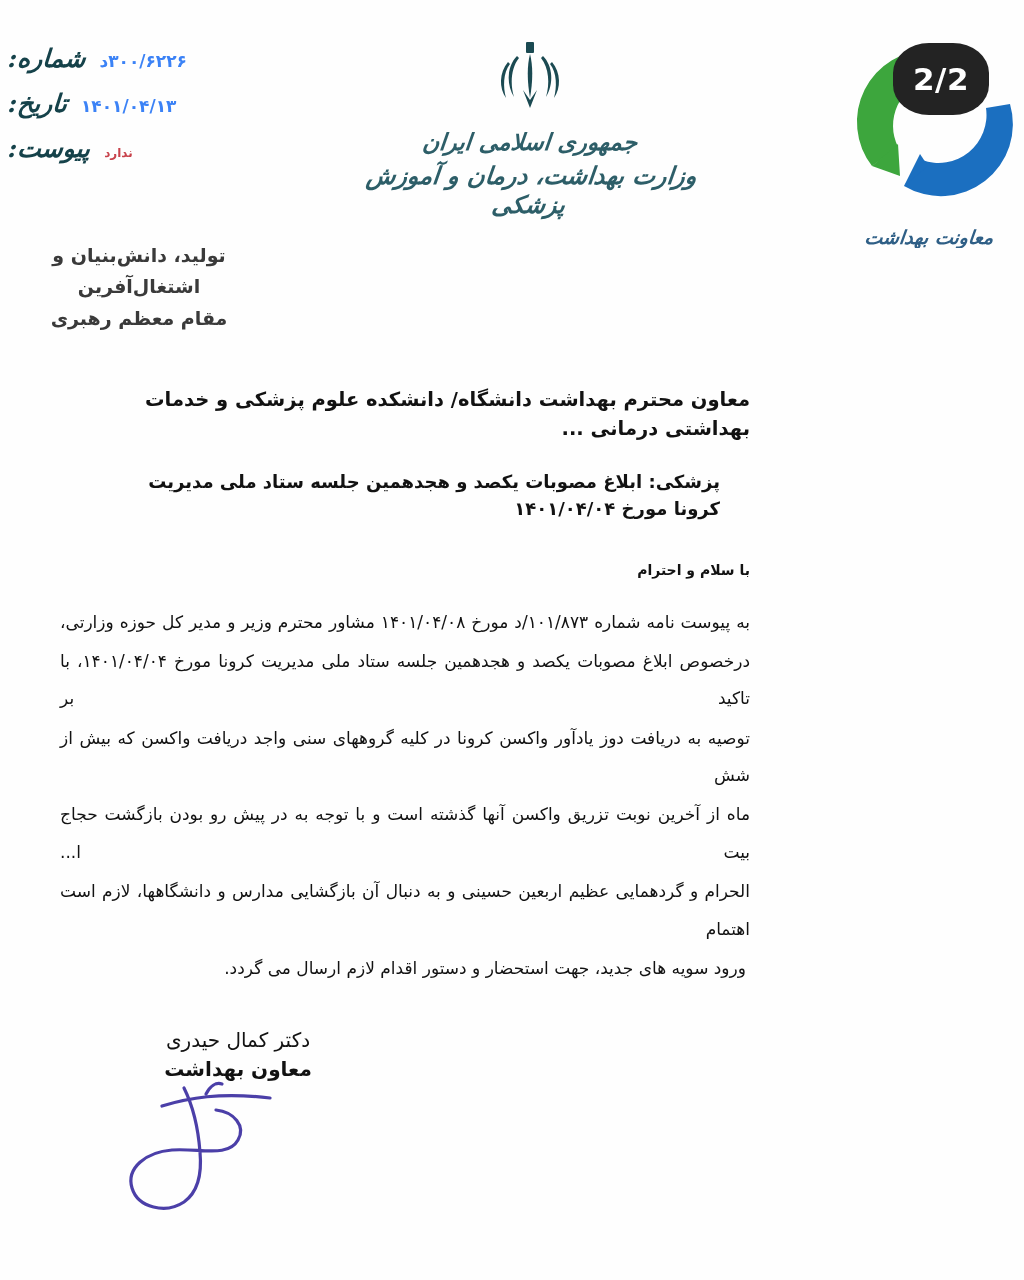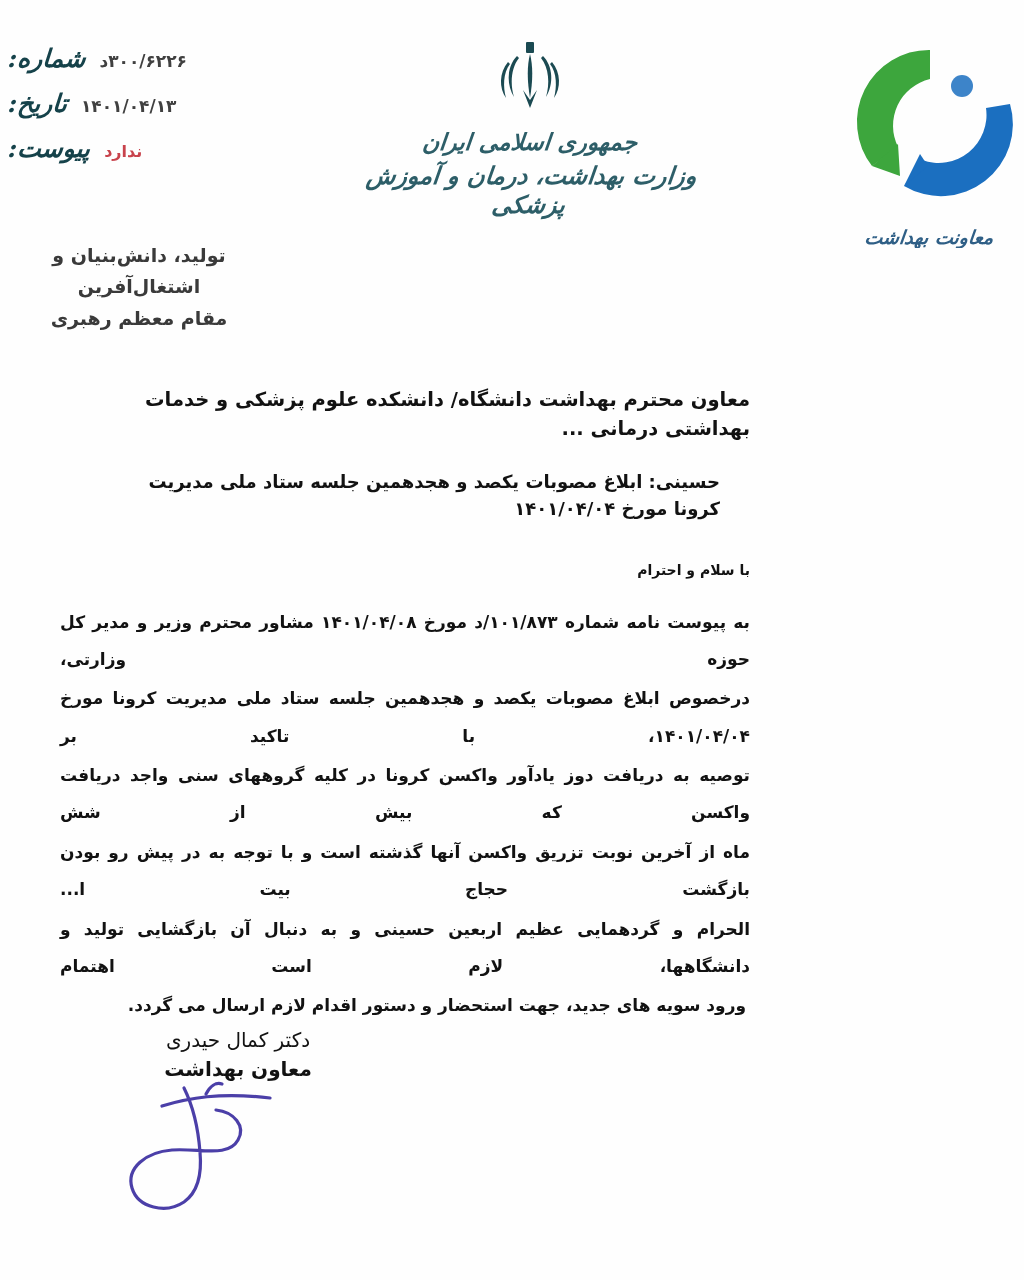--- a/index.html
+++ b/index.html
@@ -46,26 +46,26 @@
     font-style: italic;
     font-weight: 700;
     color: #15424a;
     letter-spacing: -1px;
     transform: skewX(-4deg);
   }
   .meta-value {
     font-family: "DejaVu Sans", "Liberation Sans", sans-serif;
     font-size: 17px;
     font-weight: 600;
-    color: #404040;
+    color: #3b82f6;
     letter-spacing: 0.5px;
   }
   .meta-value.attach {
     color: #c8434c;
-    font-size: 16px;
+    font-size: 12px;
   }
 
   .slogan {
     position: absolute;
     top: 240px;
     left: 10px;
     width: 258px;
     text-align: center;
     direction: rtl;
     color: #3a3a3a;
@@ -174,21 +174,21 @@
     margin: 40px 74px 0 0;
     text-align: right;
     font-size: 14px;
     font-weight: 700;
   }
   .body-lines {
     margin: 26px 74px 0 60px;
     text-align: justify;
     text-align-last: justify;
     font-size: 17px;
-    font-weight: 700;
+    font-weight: 400;
     line-height: 2.2;
     letter-spacing: -0.1px;
   }
   .body-lines p {
     margin: 0 0 2px 0;
     text-align: justify;
     text-align-last: justify;
   }
   .body-lines p.first { text-indent: 0; }
   .body-lines p.last {
@@ -274,34 +274,35 @@
       </g>
       <g>
         <path d="M176 78 A72 72 0 0 1 70 160 L88 134 A48 48 0 0 0 152 82 Z" fill="#1b6fc0"></path>
         <path d="M70 160 L94 140 L86 128 Z" fill="#1b6fc0"></path>
       </g>
       <circle cx="128" cy="60" r="11" fill="#1b6fc0" opacity="0.85"></circle>
     </svg>
     <div class="org-caption">معاونت بهداشت</div>
   </div>
 
+  <div class="page-badge">2/2</div>
 
   <div class="letter">
     <div class="addressee">معاون محترم بهداشت دانشگاه/ دانشکده علوم پزشکی و خدمات بهداشتی درمانی ...</div>
     <div class="subject">
-      <span>حسینی:</span>
+      <span>پزشکی:</span>
       <span>ابلاغ مصوبات یکصد و هجدهمین جلسه ستاد ملی مدیریت کرونا مورخ ۱۴۰۱/۰۴/۰۴</span>
     </div>
     <div class="salutation">با سلام و احترام</div>
     <div class="body-lines">
       <p class="first">به پیوست نامه شماره ۱۰۱/۸۷۳/د مورخ ۱۴۰۱/۰۴/۰۸ مشاور محترم وزیر و مدیر کل حوزه وزارتی،</p>
       <p>درخصوص ابلاغ مصوبات یکصد و هجدهمین جلسه ستاد ملی مدیریت کرونا مورخ ۱۴۰۱/۰۴/۰۴، با تاکید بر</p>
       <p>توصیه به دریافت دوز یادآور واکسن کرونا در کلیه گروههای سنی واجد دریافت واکسن که بیش از شش</p>
       <p>ماه از آخرین نوبت تزریق واکسن آنها گذشته است و با توجه به در پیش رو بودن بازگشت حجاج بیت ا...</p>
-      <p>الحرام و گردهمایی عظیم اربعین حسینی و به دنبال آن بازگشایی تولید و دانشگاهها، لازم است اهتمام</p>
+      <p>الحرام و گردهمایی عظیم اربعین حسینی و به دنبال آن بازگشایی مدارس و دانشگاهها، لازم است اهتمام</p>
       <p class="last">ورود سویه های جدید، جهت استحضار و دستور اقدام لازم ارسال می گردد.</p>
     </div>
   </div>
 
   <div class="signature">
     <div class="sig-name">دکتر کمال حیدری</div>
     <div class="sig-title">معاون بهداشت</div>
     <div class="sig-mark">
       <svg viewBox="0 0 300 150" width="300" height="150" aria-hidden="true">
         <g fill="none" stroke="#4b3fa8" stroke-width="3.2" stroke-linecap="round" stroke-linejoin="round">

